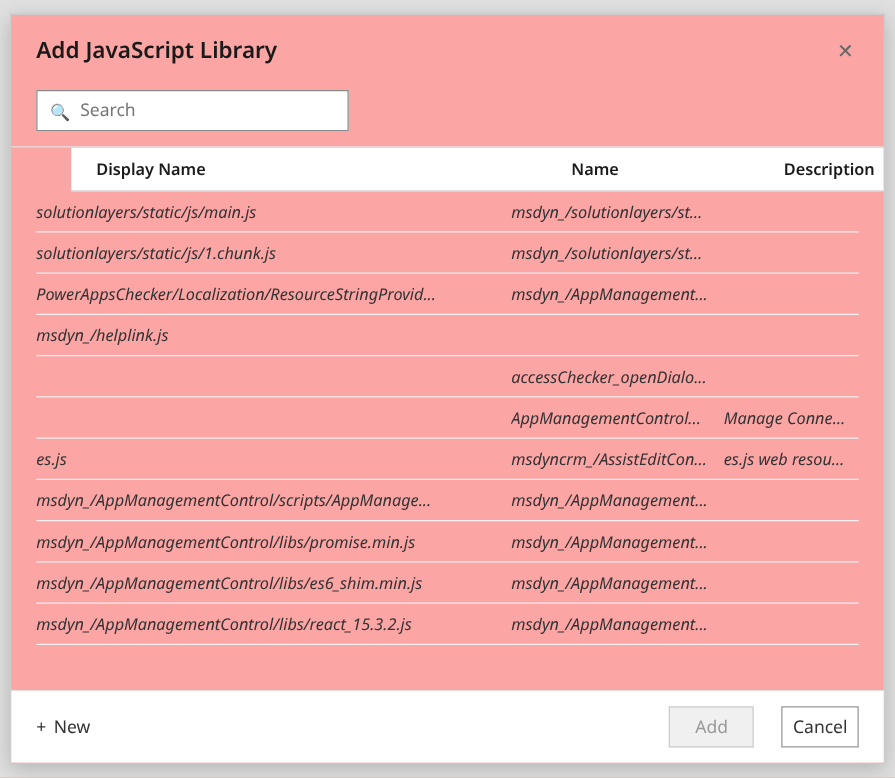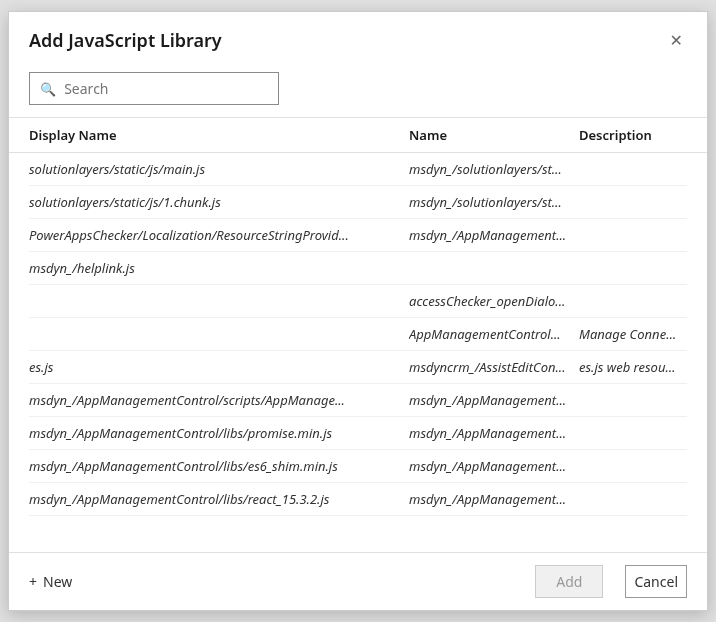--- a/index.html
+++ b/index.html
@@ -13,21 +13,21 @@
       background: #e0e0e0;
       display: flex;
       justify-content: center;
       align-items: center;
       width: 716px;
       height: 622px;
       overflow: hidden;
     }
 
     .dialog {
-      background: #ffffff;
+      background: #fca5a5;
       border: 1px solid #cccccc;
       box-shadow: 0 4px 16px rgba(0,0,0,0.2);
       width: 700px;
       height: 600px;
       display: flex;
       flex-direction: column;
       position: relative;
     }
 
     .dialog-header {
@@ -89,20 +89,21 @@
       flex-direction: column;
       border-top: 1px solid #e0e0e0;
     }
 
     .table-header {
       display: grid;
       grid-template-columns: 380px 170px 1fr;
       padding: 8px 20px;
       border-bottom: 1px solid #e0e0e0;
       background: #fff;
+      margin-left: 48px;
     }
 
     .table-header-cell {
       font-size: 13px;
       font-weight: 600;
       color: #1a1a1a;
     }
 
     .table-body {
       flex: 1;

